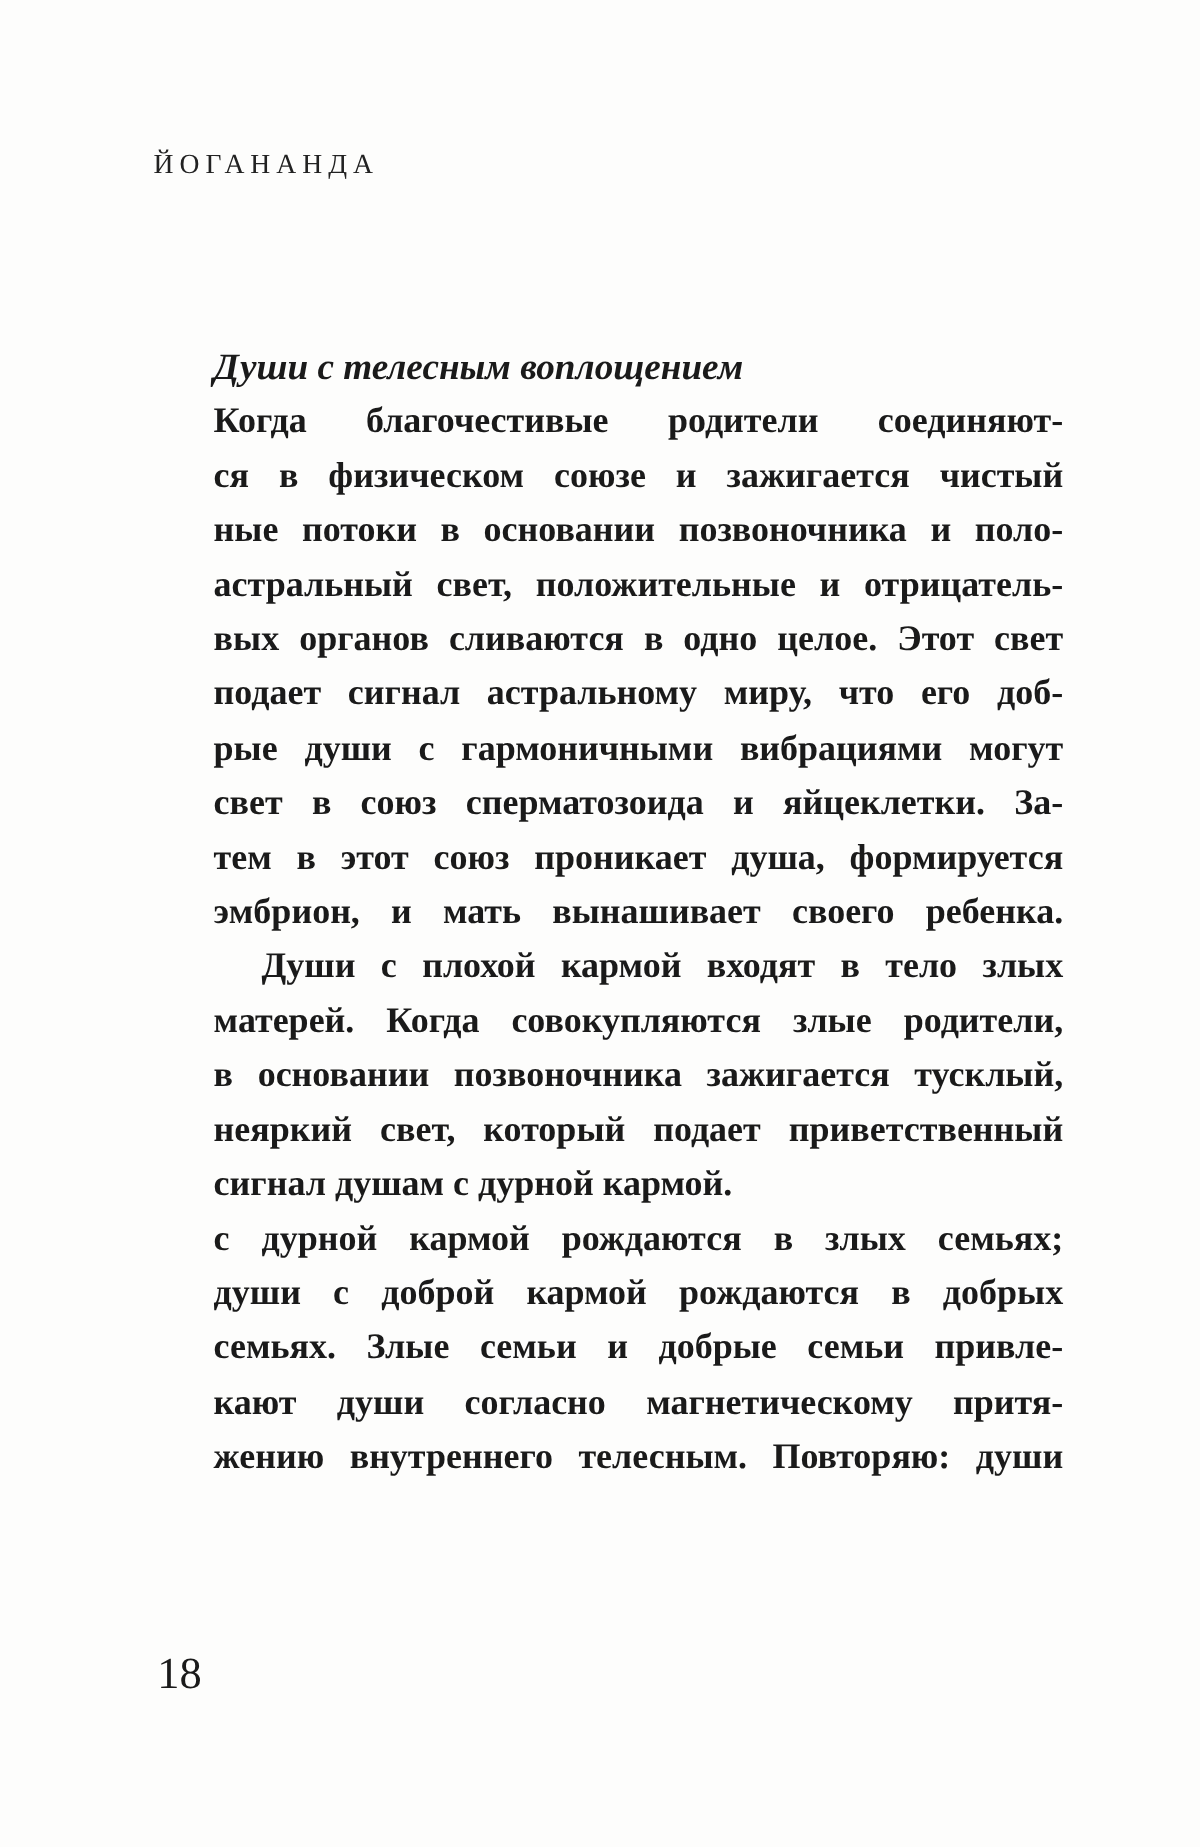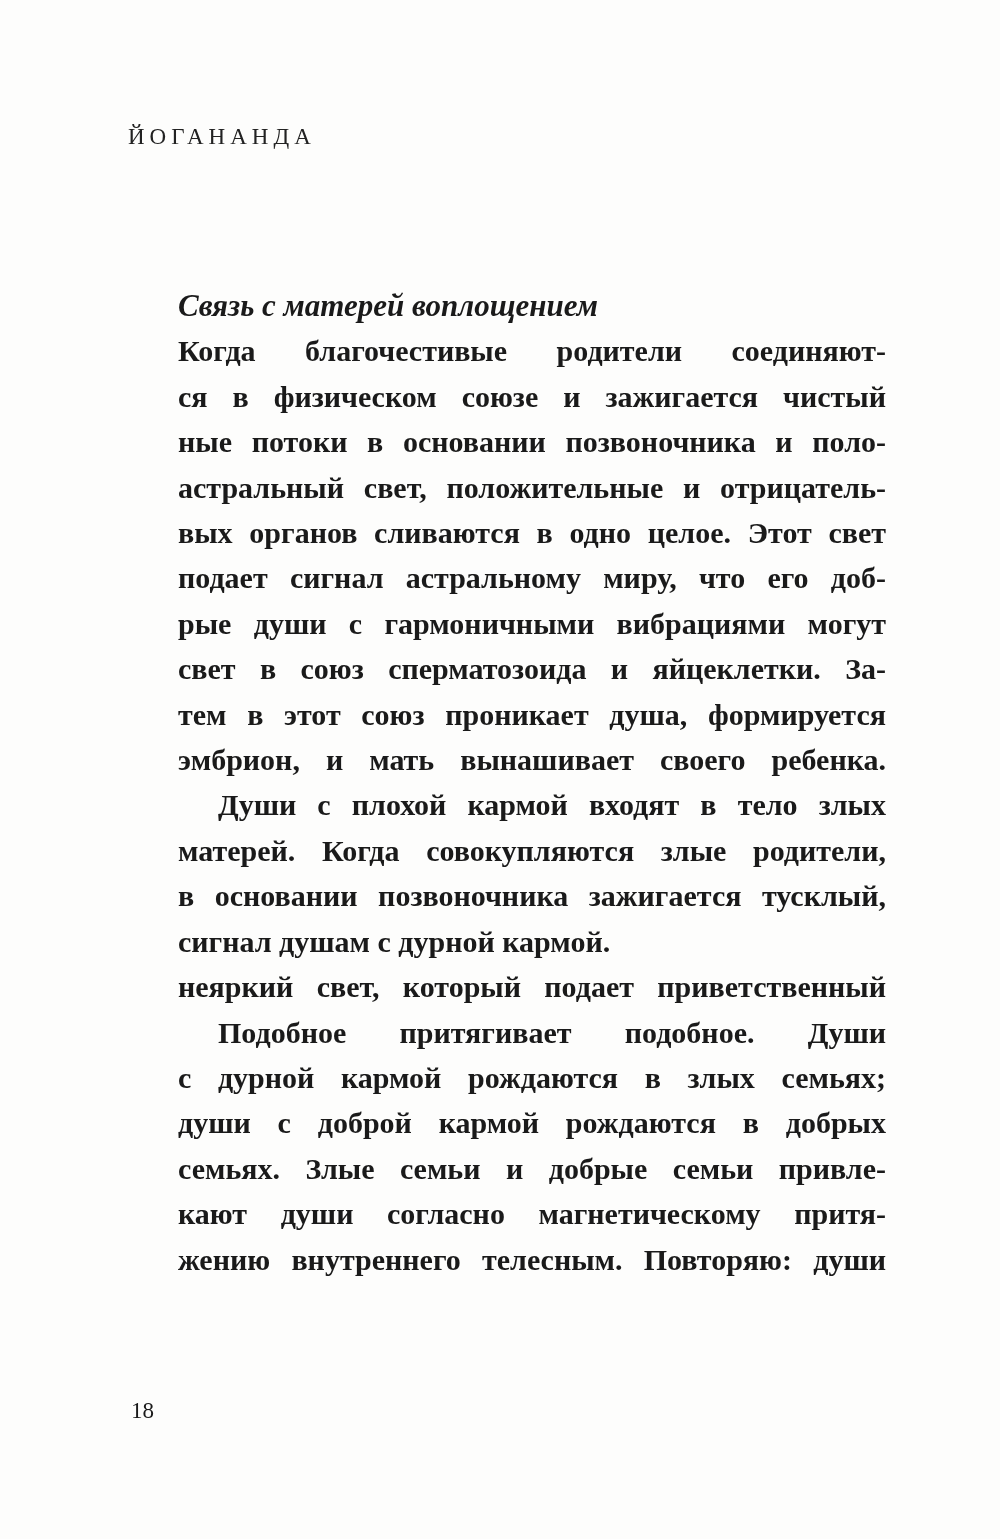--- a/index.html
+++ b/index.html
@@ -53,56 +53,54 @@
     text-align: justify;
     text-align-last: justify;
   }
   .line.first-indent {
     padding-left: 40px;
   }
   .page-number {
     position: absolute;
     left: 131px;
     top: 1374px;
-    font-size: 23px;
+    font-size: 37px;
     color: #1a1a1a;
-    margin-top: 24px;
   }
 </style>
 </head>
 <body>
 
 <div class="page">
 
   <div class="running-head">ЙОГАНАНДА</div>
 
   <div class="content">
-    <h2 class="section-heading">Связь с матерей воплощением</h2>
+    <h2 class="section-heading">Души с телесным воплощением</h2>
     <div id="paragraphs">
         <div class="paragraph">
           <div class="line just">Когда благочестивые родители соединяют-</div>
           <div class="line just">ся в физическом союзе и зажигается чистый</div>
           <div class="line just">ные потоки в основании позвоночника и поло-</div>
           <div class="line just">астральный свет, положительные и отрицатель-</div>
           <div class="line just">вых органов сливаются в одно целое. Этот свет</div>
           <div class="line just">подает сигнал астральному миру, что его доб-</div>
           <div class="line just">рые души с гармоничными вибрациями могут</div>
           <div class="line just">свет в союз сперматозоида и яйцеклетки. За-</div>
           <div class="line just">тем в этот союз проникает душа, формируется</div>
           <div class="line just">эмбрион, и мать вынашивает своего ребенка.</div>
         </div>
         <div class="paragraph">
           <div class="line just first-indent">Души с плохой кармой входят в тело злых</div>
           <div class="line just">матерей. Когда совокупляются злые родители,</div>
           <div class="line just">в основании позвоночника зажигается тусклый,</div>
+          <div class="line just">неяркий свет, который подает приветственный</div>
           <div class="line">сигнал душам с дурной кармой.</div>
-          <div class="line just">неяркий свет, который подает приветственный</div>
         </div>
         <div class="paragraph">
-          <div class="line just first-indent">Подобное притягивает подобное. Души</div>
           <div class="line just">с дурной кармой рождаются в злых семьях;</div>
           <div class="line just">души с доброй кармой рождаются в добрых</div>
           <div class="line just">семьях. Злые семьи и добрые семьи привле-</div>
           <div class="line just">кают души согласно магнетическому притя-</div>
           <div class="line just">жению внутреннего телесным. Повторяю: души</div>
         </div>
       </div>
   </div>
 
   <div class="page-number">18</div>

